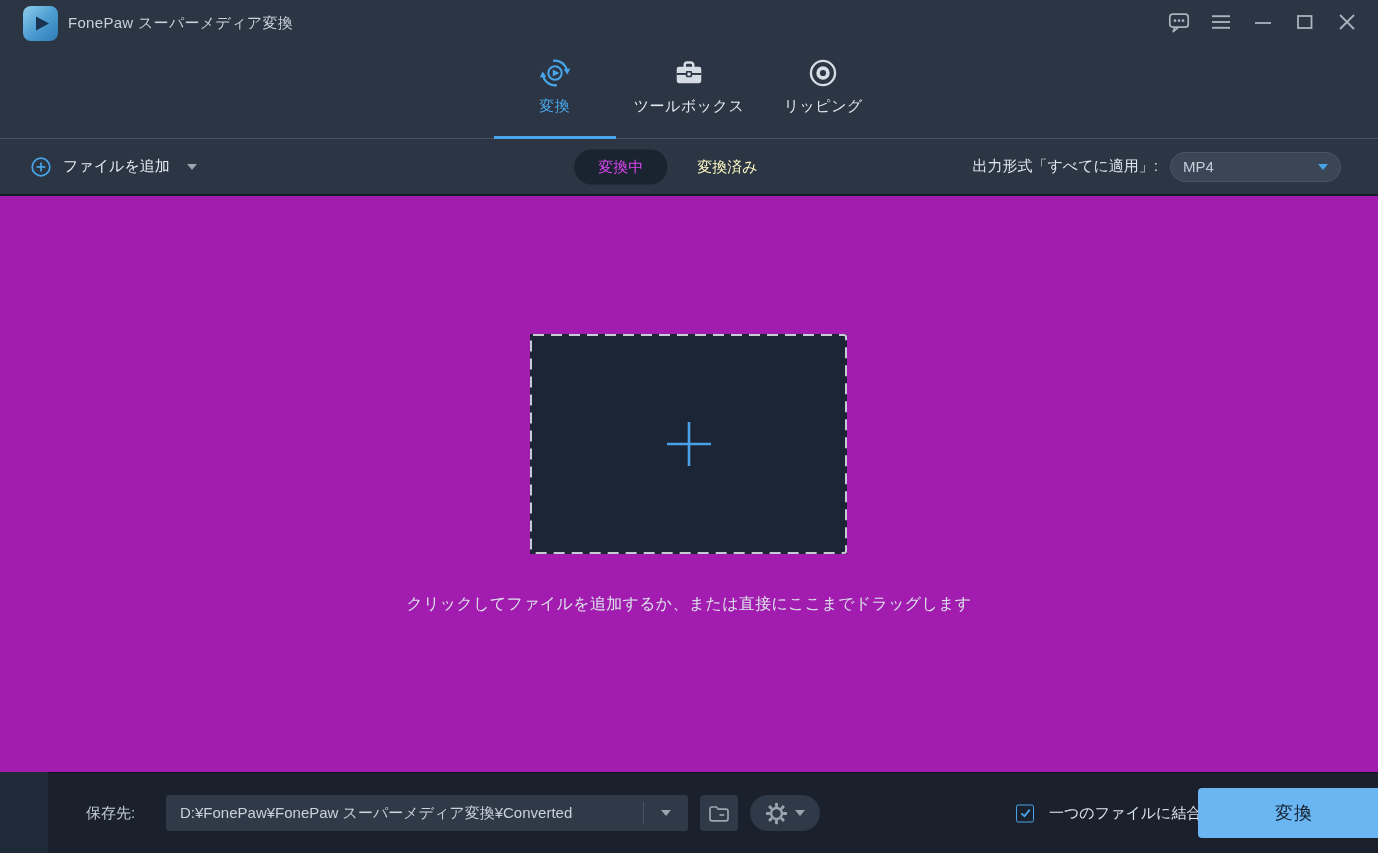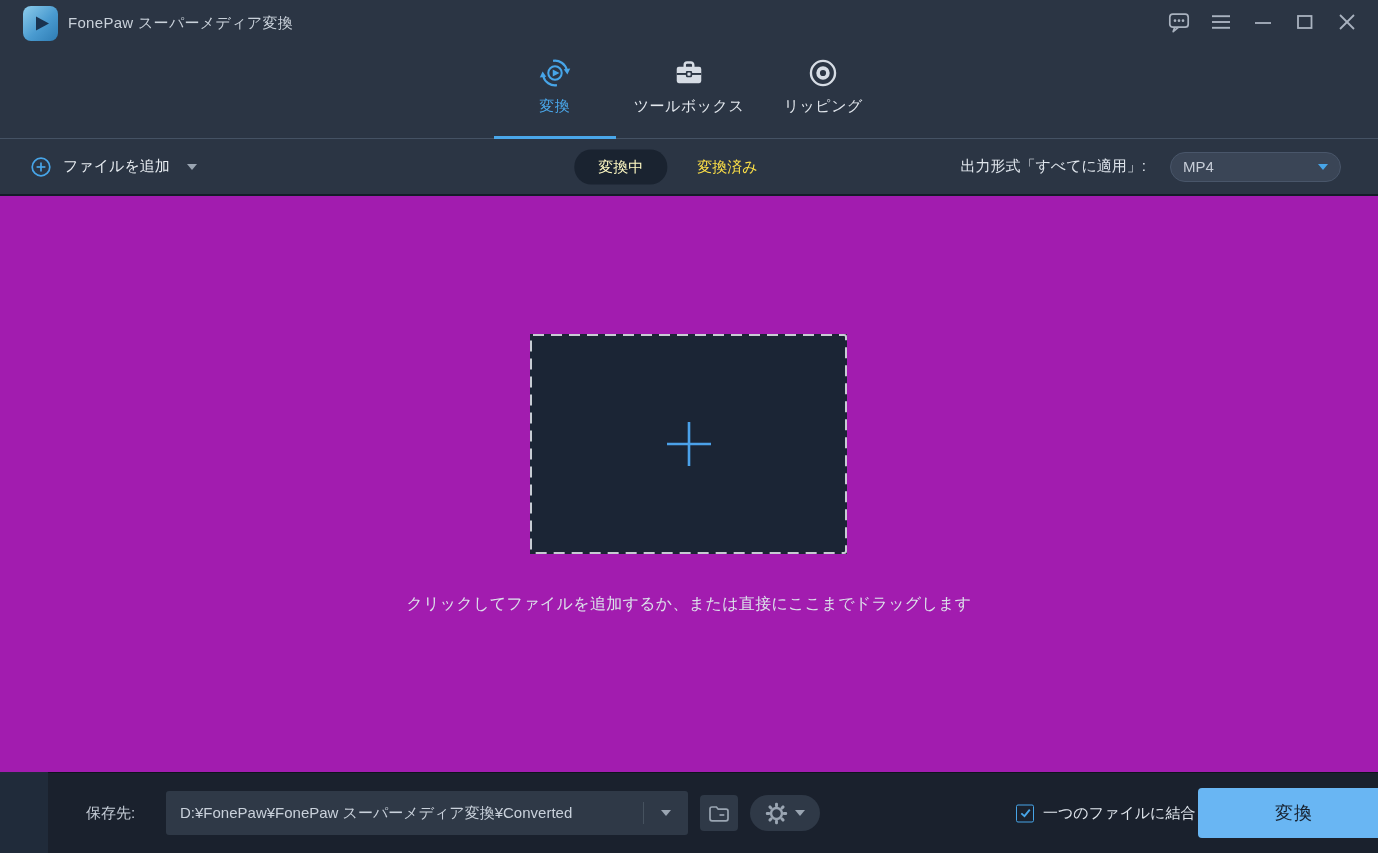--- a/index.html
+++ b/index.html
@@ -22,44 +22,44 @@
   .tab-label { margin-top:7px; font-size:15px; color:#e2e7ed; letter-spacing:0.5px; }
   .tab.active .tab-label { color:#4aa7ea; }
   .tab.active::after { content:""; position:absolute; left:0; right:0; bottom:-1px; height:3px; background:#4aa7ea; }
 
   
   .toolbar { position:absolute; top:139px; left:0; right:0; height:57px; background:#2b3544; border-bottom:2px solid #151c28; }
   .add-files { position:absolute; left:30px; top:50%; transform:translateY(-50%); display:flex; align-items:center; gap:11px; color:#e8edf2; font-size:15px; cursor:pointer; }
   .caret { width:0; height:0; border-left:5px solid transparent; border-right:5px solid transparent; border-top:6px solid #9aa5b2; }
   .caret.blue { border-top-color:#47a5e8; }
   .segmented { position:absolute; left:calc(50% - 11px); top:50%; transform:translate(-50%,-50%); display:flex; align-items:center; gap:6px; }
-  .seg { font-size:15px; padding:8px 24px; color:#fde047; cursor:pointer; border-radius:17px; }
-  .seg.active { background:#1a2330; color:#fef9c3; }
-  .output { position:absolute; right:37px; top:50%; transform:translateY(-50%); display:flex; align-items:center; gap:24px; }
+  .seg { font-size:15px; padding:8px 24px; color:#fef9c3; cursor:pointer; border-radius:17px; }
+  .seg.active { background:#1a2330; color:#d946ef; }
+  .output { position:absolute; right:37px; top:50%; transform:translateY(-50%); display:flex; align-items:center; gap:12px; }
   .out-label { color:#dfe5ec; font-size:15px; }
   .select { width:171px; height:30px; background:#3a4556; border:1px solid #49566a; border-radius:15px; display:flex; align-items:center; padding:0 12px; color:#c6cdd7; font-size:15px; cursor:pointer; }
   .select .caret { margin-left:auto; }
 
   
   .main { position:absolute; top:196px; bottom:81px; left:0; right:0; background:#a21caf; }
   .dropzone { position:absolute; left:530px; top:138px; width:317px; height:220px; background:#1b2535; display:flex; align-items:center; justify-content:center; cursor:pointer; }
   .dz-border { position:absolute; inset:0; }
   .hint { position:absolute; top:398px; left:0; right:0; text-align:center; color:#dce2ea; font-size:16px; letter-spacing:0.3px; }
 
   
   .bottombar { position:absolute; bottom:0; left:0; right:0; height:81px; background:#1a212d; border-top:1px solid #0e141d;margin-left:48px; }
   .dest-label { position:absolute; left:38px; top:50%; transform:translateY(-50%); color:#c5ccd6; font-size:15px; }
-  .path-field { position:absolute; left:118px; top:50%; transform:translateY(-50%); width:522px; height:44px; background:#2f3947; border-radius:3px; display:flex; align-items:center; color:#c9d1db; font-size:15px; cursor:pointer; }
+  .path-field { position:absolute; left:118px; top:50%; transform:translateY(-50%); width:522px; height:36px; background:#2f3947; border-radius:3px; display:flex; align-items:center; color:#c9d1db; font-size:15px; cursor:pointer; }
   .path-text { padding:0 10px 0 14px; flex:1; white-space:nowrap; overflow:hidden; }
   .field-divider { width:1px; height:22px; background:#46525f; }
   .field-caret-zone { width:44px; display:flex; justify-content:center; align-items:center; }
   .icon-btn { position:absolute; top:50%; transform:translateY(-50%); background:#2f3947; border:none; display:flex; align-items:center; justify-content:center; cursor:pointer; }
   .folder-btn { left:652px; width:38px; height:36px; border-radius:4px; }
   .settings-btn { left:702px; width:70px; height:36px; border-radius:18px; gap:7px; }
-  .merge { position:absolute; left:968px; top:50%; transform:translateY(-50%); display:flex; align-items:center; gap:9px; }
+  .merge { position:absolute; left:968px; top:50%; transform:translateY(-50%); display:flex; align-items:center; gap:15px; }
   .checkbox { width:18px; height:18px; border:1.5px solid #47a5e8; border-radius:2px; display:flex; align-items:center; justify-content:center; background:transparent; cursor:pointer; }
   .merge-label { color:#dfe5ec; font-size:15px; }
   .convert-btn { position:absolute; left:1150px; top:15px; width:192px; height:50px; background:#69b6f3; color:#16202d; font-size:18px; border:none; border-radius:4px; cursor:pointer; font-family:inherit; letter-spacing:1px; }
 </style>
 </head>
 <body>
 
 <div id="app">
 
   <div class="header">

